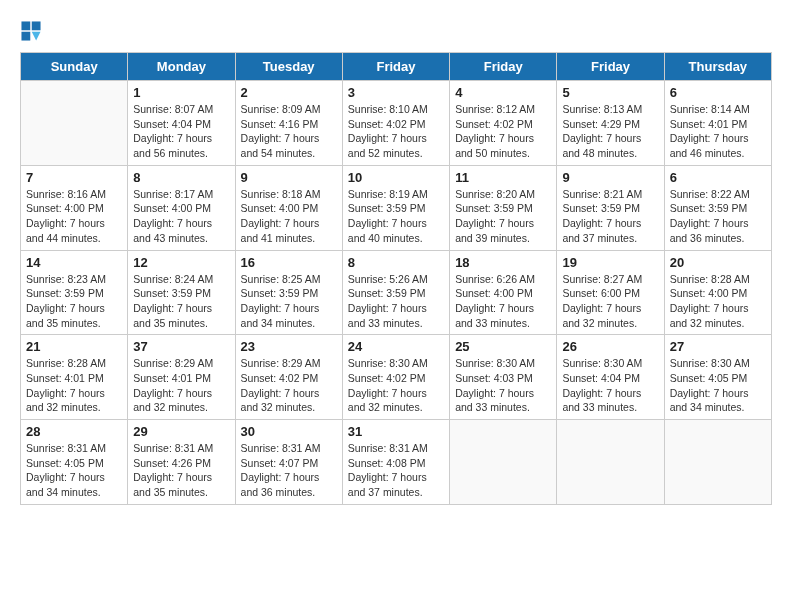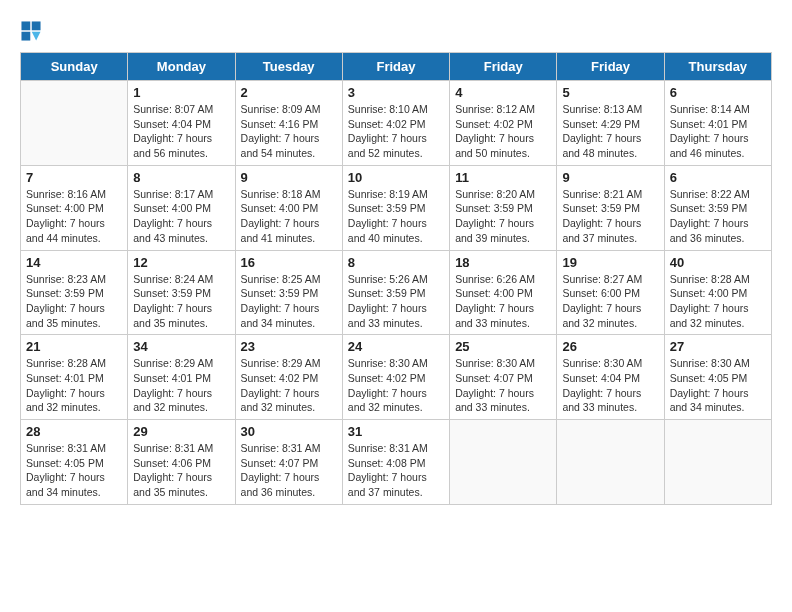--- a/index.html
+++ b/index.html
@@ -249,37 +249,37 @@
 and 33 minutes.</div>
         </td>
         <td>
           <span class="day-num">19</span>
           <div class="day-info">Sunrise: 8:27 AM
 Sunset: 6:00 PM
 Daylight: 7 hours
 and 32 minutes.</div>
         </td>
         <td>
-          <span class="day-num">40</span>
+          <span class="day-num">20</span>
           <div class="day-info">Sunrise: 8:28 AM
 Sunset: 4:00 PM
 Daylight: 7 hours
 and 32 minutes.</div>
         </td>
       </tr>
       <tr>
         <td>
           <span class="day-num">21</span>
           <div class="day-info">Sunrise: 8:28 AM
 Sunset: 4:01 PM
 Daylight: 7 hours
 and 32 minutes.</div>
         </td>
         <td>
-          <span class="day-num">34</span>
+          <span class="day-num">37</span>
           <div class="day-info">Sunrise: 8:29 AM
 Sunset: 4:01 PM
 Daylight: 7 hours
 and 32 minutes.</div>
         </td>
         <td>
           <span class="day-num">23</span>
           <div class="day-info">Sunrise: 8:29 AM
 Sunset: 4:02 PM
 Daylight: 7 hours
@@ -288,21 +288,21 @@
         <td>
           <span class="day-num">24</span>
           <div class="day-info">Sunrise: 8:30 AM
 Sunset: 4:02 PM
 Daylight: 7 hours
 and 32 minutes.</div>
         </td>
         <td>
           <span class="day-num">25</span>
           <div class="day-info">Sunrise: 8:30 AM
-Sunset: 4:07 PM
+Sunset: 4:03 PM
 Daylight: 7 hours
 and 33 minutes.</div>
         </td>
         <td>
           <span class="day-num">26</span>
           <div class="day-info">Sunrise: 8:30 AM
 Sunset: 4:04 PM
 Daylight: 7 hours
 and 33 minutes.</div>
         </td>
@@ -318,21 +318,21 @@
         <td>
           <span class="day-num">28</span>
           <div class="day-info">Sunrise: 8:31 AM
 Sunset: 4:05 PM
 Daylight: 7 hours
 and 34 minutes.</div>
         </td>
         <td>
           <span class="day-num">29</span>
           <div class="day-info">Sunrise: 8:31 AM
-Sunset: 4:06 PM
+Sunset: 4:26 PM
 Daylight: 7 hours
 and 35 minutes.</div>
         </td>
         <td>
           <span class="day-num">30</span>
           <div class="day-info">Sunrise: 8:31 AM
 Sunset: 4:07 PM
 Daylight: 7 hours
 and 36 minutes.</div>
         </td>

